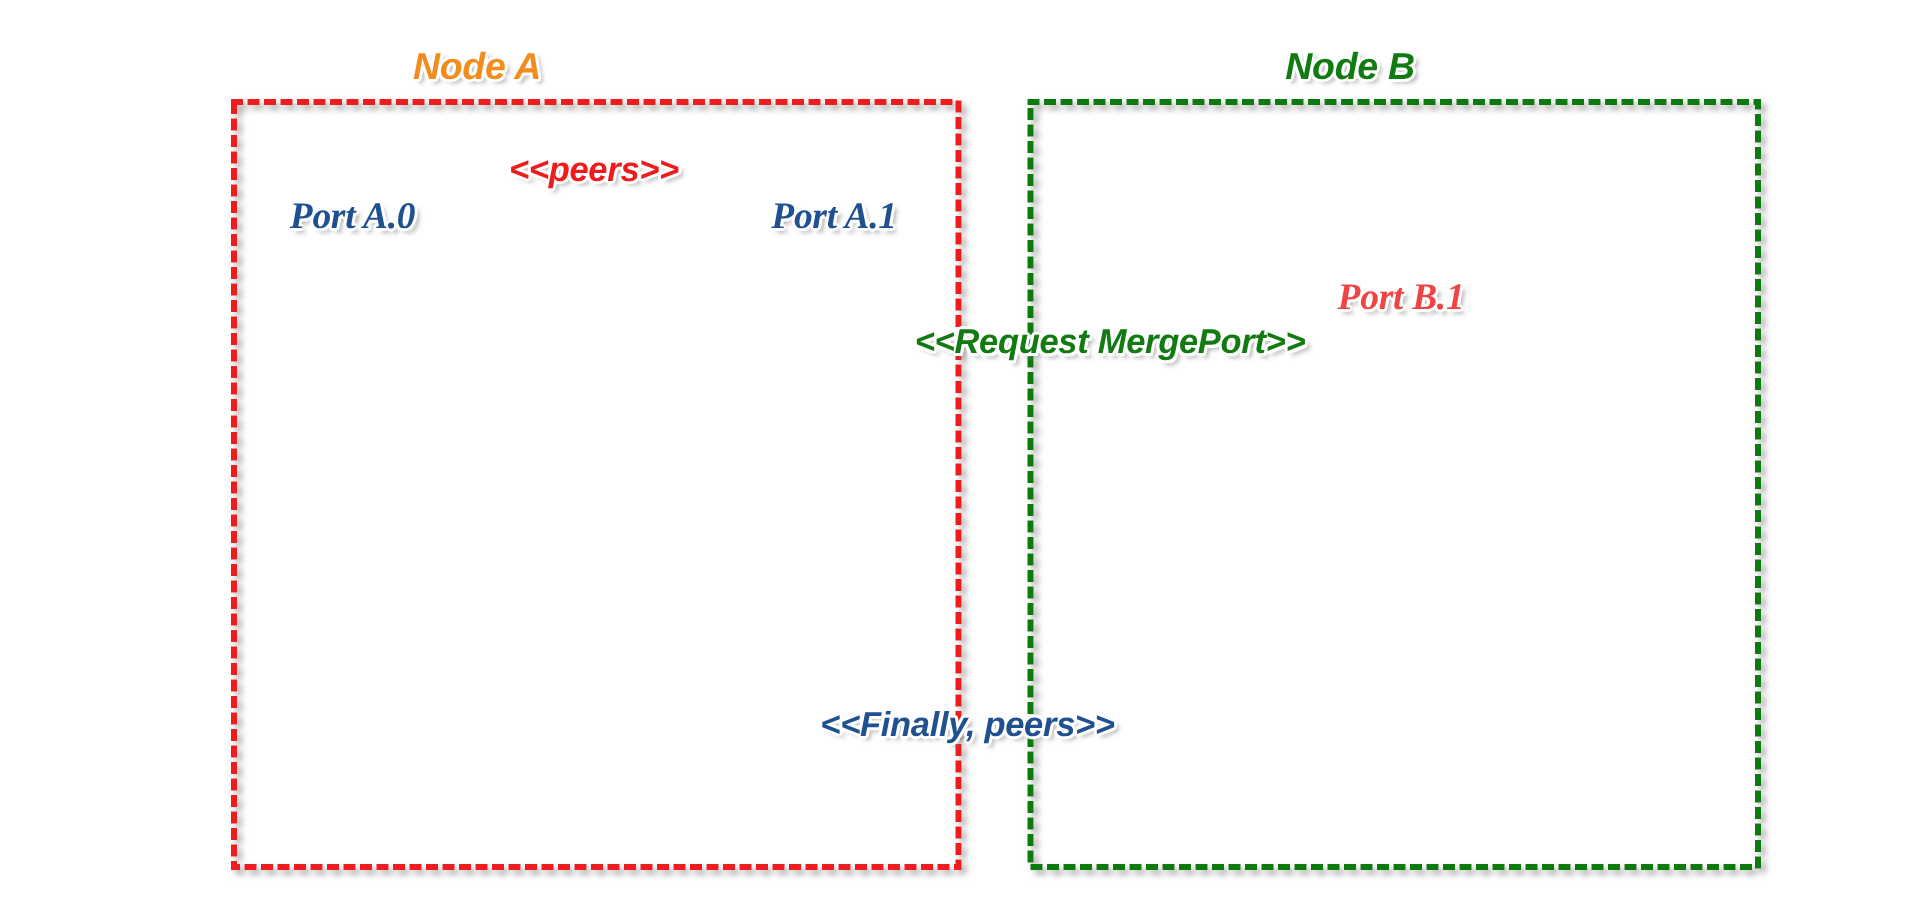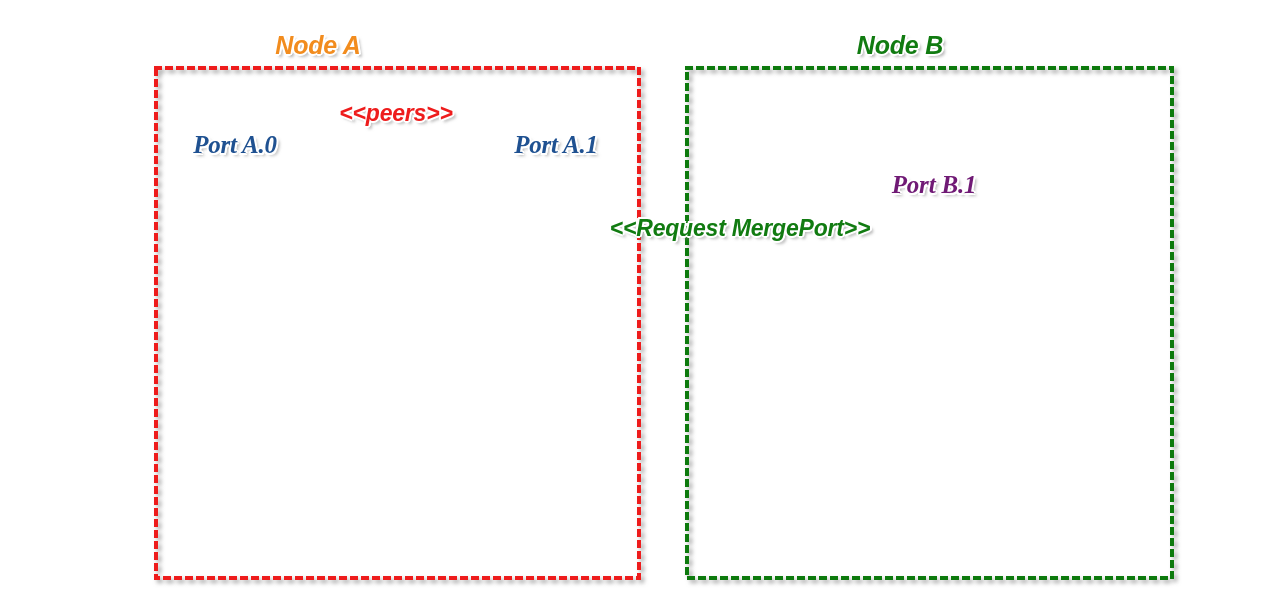--- a/index.html
+++ b/index.html
@@ -88,18 +88,19 @@
     <line x1="330" y1="142" x2="458" y2="142" stroke="#EE1C1C" stroke-width="5" marker-start="url(#arrow-red-start)" marker-end="url(#arrow-red-end)" filter="url(#dropsh)"></line>
     <line x1="610" y1="336" x2="842" y2="336" stroke="#117B11" stroke-width="5" marker-start="url(#arrow-green-start)" marker-end="url(#arrow-green-end)" filter="url(#dropsh)"></line>
     <line x1="261" y1="519" x2="922" y2="519" stroke="#1F5191" stroke-width="5" marker-start="url(#arrow-blue-start)" marker-end="url(#arrow-blue-end)" filter="url(#dropsh)"></line>
   </svg>
 
   <div class="label node-title" style="left:318px; top:45px; color:#F28C1E;">Node A</div>
   <div class="label node-title" style="left:900px; top:45px; color:#117B11;">Node B</div>
 
   <div class="label port-title" style="left:235px; top:145px; color:#1F5191;">Port A.0</div>
   <div class="label port-title" style="left:556px; top:145px; color:#1F5191;">Port A.1</div>
-  <div class="label port-title" style="left:934px; top:185px; color:#701a75;">Port B.1</div>
+  <div class="label port-title" style="left:934px; top:199px; color:#ef4444;">Port B.1</div>
 
   <div class="label msg-label" style="left:396px; top:113px; color:#EE1C1C;">&lt;&lt;peers&gt;&gt;</div>
   <div class="label msg-label" style="left:740px; top:228px; color:#117B11;">&lt;&lt;Request MergePort&gt;&gt;</div>
+  <div class="label msg-label" style="left:645px; top:483px; color:#1F5191;">&lt;&lt;Finally, peers&gt;&gt;</div>
 
 </div>
 
 </body></html>

